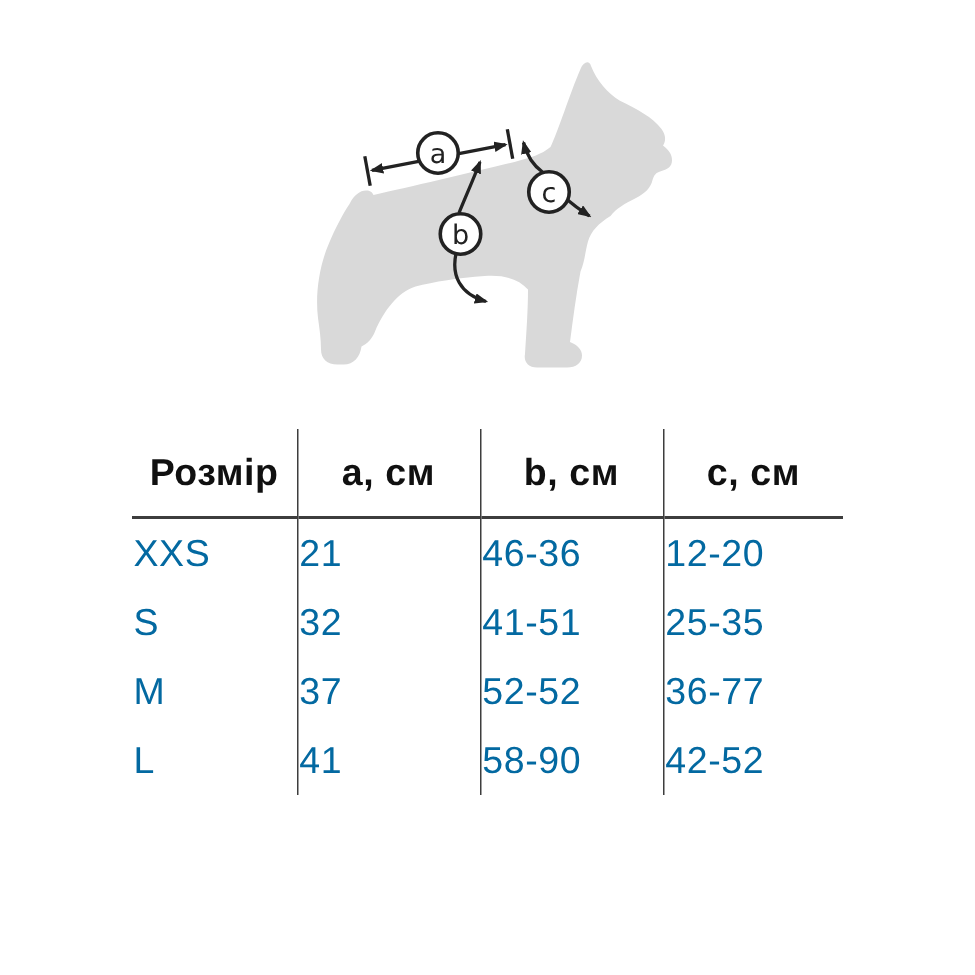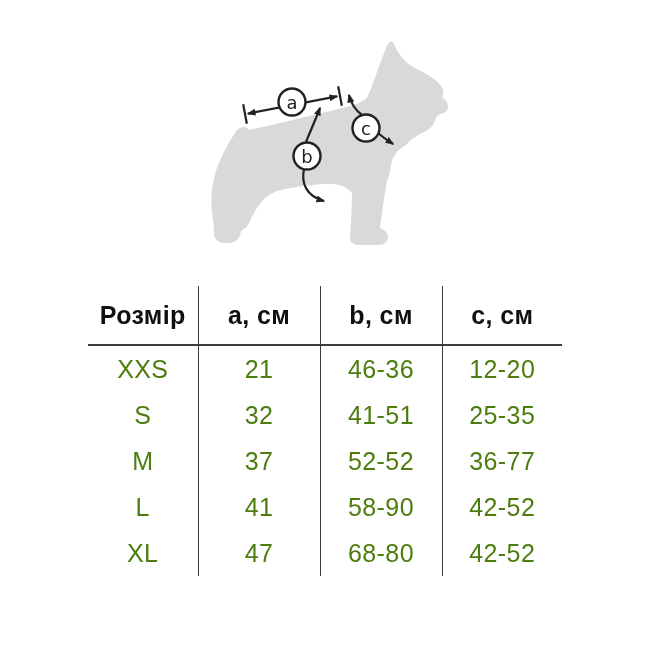--- a/index.html
+++ b/index.html
@@ -23,36 +23,35 @@
     fill: #222222;
     text-anchor: middle;
   }
   table.size-table {
     position: absolute;
     left: 88px;
     top: 286px;
     width: 474px;
     border-collapse: collapse;
     table-layout: fixed;
-    text-align: center;
   }
   table.size-table th {
     height: 56px;
     font-size: 25px;
     font-weight: 700;
     color: #101010;
     letter-spacing: 0.4px;
     border-bottom: 2px solid #3d3d3d;
     vertical-align: middle;
   }
   table.size-table td {
     height: 44px;
     font-size: 25px;
     font-weight: 400;
-    color: #4d7c0f;
+    color: #0369a1;
     letter-spacing: 0.4px;
     vertical-align: middle;
     margin-top: 20px;
   }
   table.size-table th:nth-child(n+2),
   table.size-table td:nth-child(n+2) {
     border-left: 1.6px solid #3d3d3d;
   }
 </style>
 </head>
@@ -162,22 +161,16 @@
         <td>37</td>
         <td>52-52</td>
         <td>36-77</td>
       </tr>
       <tr>
         <td>L</td>
         <td>41</td>
         <td>58-90</td>
         <td>42-52</td>
       </tr>
-      <tr>
-        <td>XL</td>
-        <td>47</td>
-        <td>68-80</td>
-        <td>42-52</td>
-      </tr>
     </tbody>
   </table>
 
 </div>
 
 </body></html>

